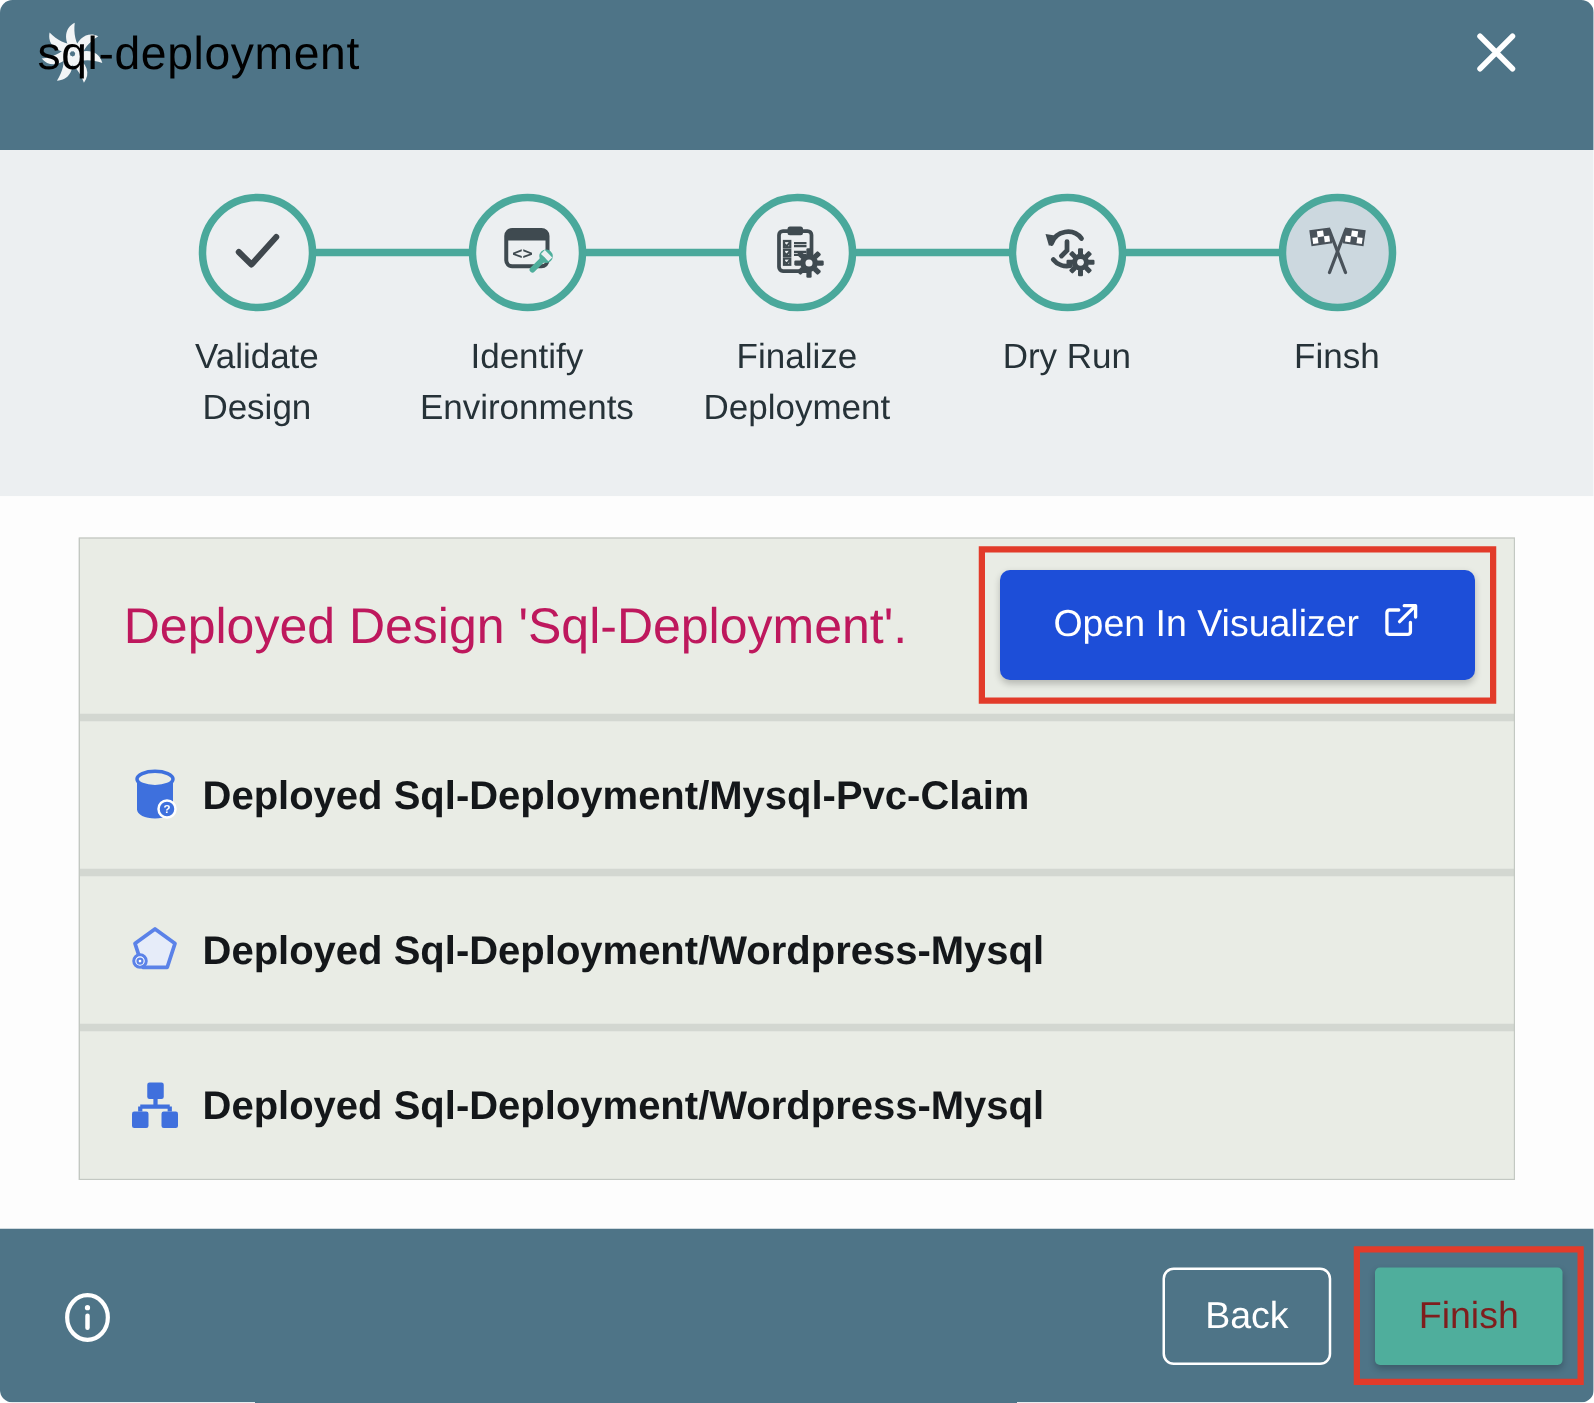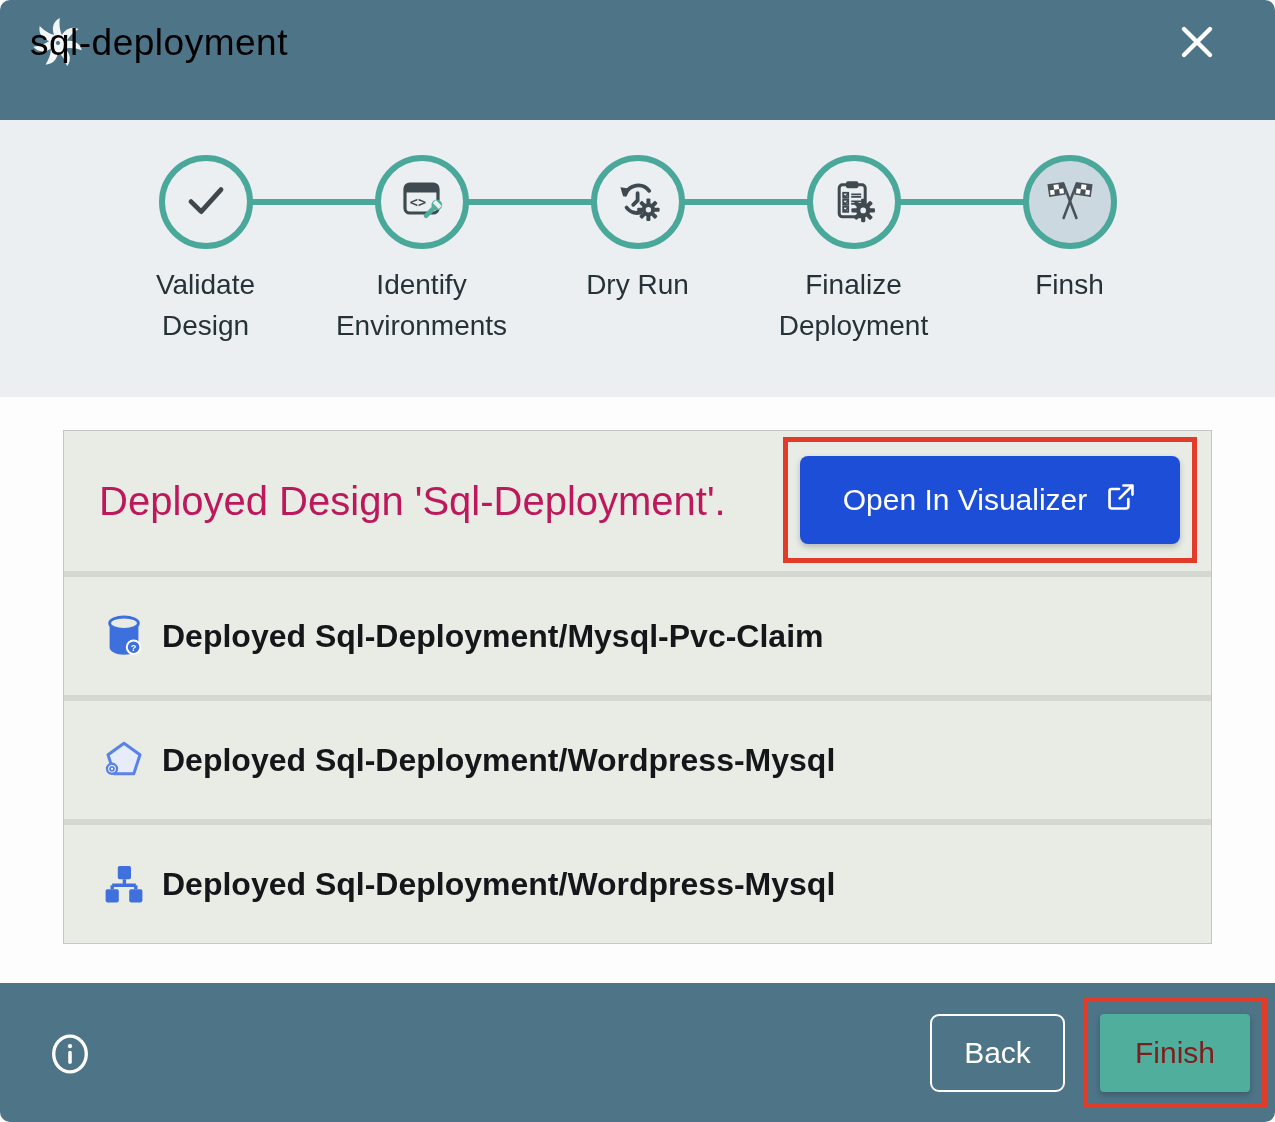--- a/index.html
+++ b/index.html
@@ -124,51 +124,51 @@
             </svg>
           </span>
         </div>
         <div class="step-label">Identify Environments</div>
       </div>
 
       <div class="step">
         <div class="circle">
           <span>
             <svg viewBox="0 0 24 24" width="48" height="48">
-              <g stroke="#3f4a50" stroke-width="1.9" fill="none" stroke-linecap="round">
-                <path d="M5.6 9.4 A 6.9 6.9 0 0 1 17.6 7.4"></path>
-                <path d="M6.3 15.8 A 6.9 6.9 0 0 0 13.2 18.3"></path>
-                <path d="M11.8 8.6 v3.6 l-2.2 2.2"></path>
-              </g>
-              <polygon points="3.2,5.6 8.2,6.4 4.6,10.4" fill="#3f4a50"></polygon>
-              <use href="#gear-shape" transform="translate(17.2,16.9)" fill="#3f4a50"></use>
-            </svg>
-          </span>
-        </div>
-        <div class="step-label">Dry Run</div>
-      </div>
-
-      <div class="step">
-        <div class="circle">
-          <span>
-            <svg viewBox="0 0 24 24" width="48" height="48">
               <rect x="4.6" y="4.4" width="13" height="16" rx="1.6" fill="#eceff1" stroke="#3f4a50" stroke-width="1.5"></rect>
               <rect x="8" y="2.6" width="6.2" height="3.5" rx="1" fill="#3f4a50"></rect>
               <g stroke="#3f4a50" stroke-width="0.9" fill="none">
                 <rect x="6.6" y="8.4" width="2.5" height="2.5"></rect>
                 <rect x="6.6" y="11.9" width="2.5" height="2.5"></rect>
                 <rect x="6.6" y="15.4" width="2.5" height="2.5"></rect>
                 <path d="M10.6 9.2 H15.6 M10.6 10.4 H15.6 M10.6 12.7 H15.6 M10.6 13.9 H15.6"></path>
                 <path d="M6.9 9.7 l0.8 0.8 1.2 -1.6 M6.9 13.2 l0.8 0.8 1.2 -1.6 M6.9 16.7 l0.8 0.8 1.2 -1.6" stroke-width="0.8"></path>
               </g>
               <use href="#gear-shape" transform="translate(16.6,17.2) scale(1.05)" fill="#3f4a50"></use>
             </svg>
           </span>
         </div>
         <div class="step-label">Finalize Deployment</div>
+      </div>
+
+      <div class="step">
+        <div class="circle">
+          <span>
+            <svg viewBox="0 0 24 24" width="48" height="48">
+              <g stroke="#3f4a50" stroke-width="1.9" fill="none" stroke-linecap="round">
+                <path d="M5.6 9.4 A 6.9 6.9 0 0 1 17.6 7.4"></path>
+                <path d="M6.3 15.8 A 6.9 6.9 0 0 0 13.2 18.3"></path>
+                <path d="M11.8 8.6 v3.6 l-2.2 2.2"></path>
+              </g>
+              <polygon points="3.2,5.6 8.2,6.4 4.6,10.4" fill="#3f4a50"></polygon>
+              <use href="#gear-shape" transform="translate(17.2,16.9)" fill="#3f4a50"></use>
+            </svg>
+          </span>
+        </div>
+        <div class="step-label">Dry Run</div>
       </div>
 
       <div class="step active">
         <div class="circle">
           <span>
             <svg viewBox="0 0 24 24" width="50" height="50">
               <g stroke="#49525a" stroke-width="1.3" stroke-linecap="round">
                 <path d="M8.8 4.2 L15.2 21" fill="none"></path>
                 <path d="M15.2 4.2 L8.8 21" fill="none"></path>
               </g>

